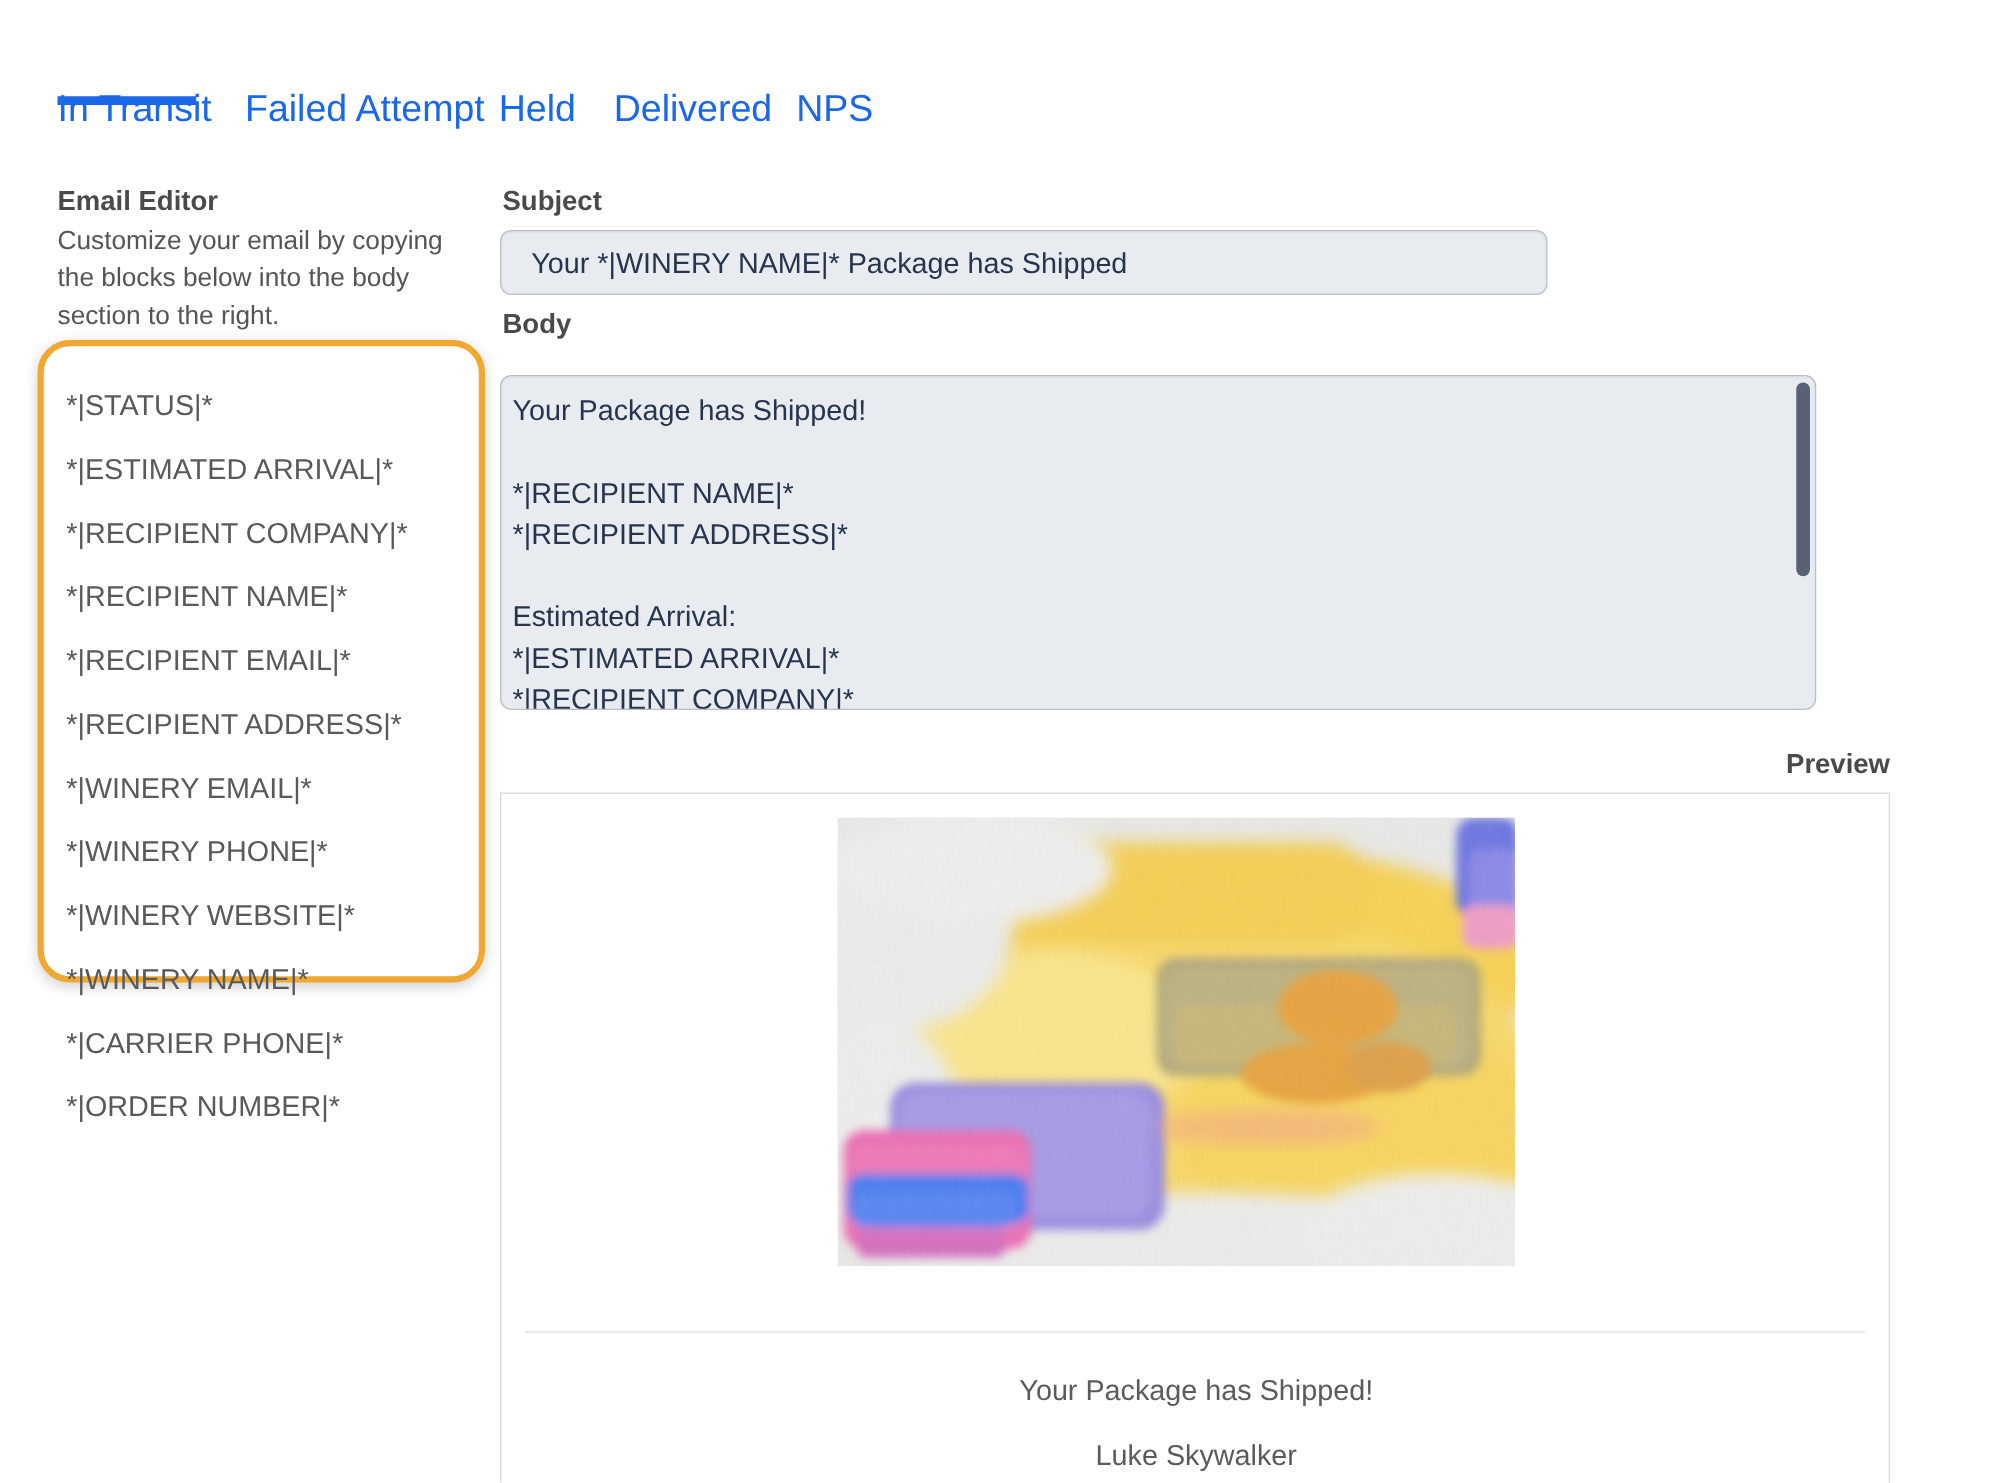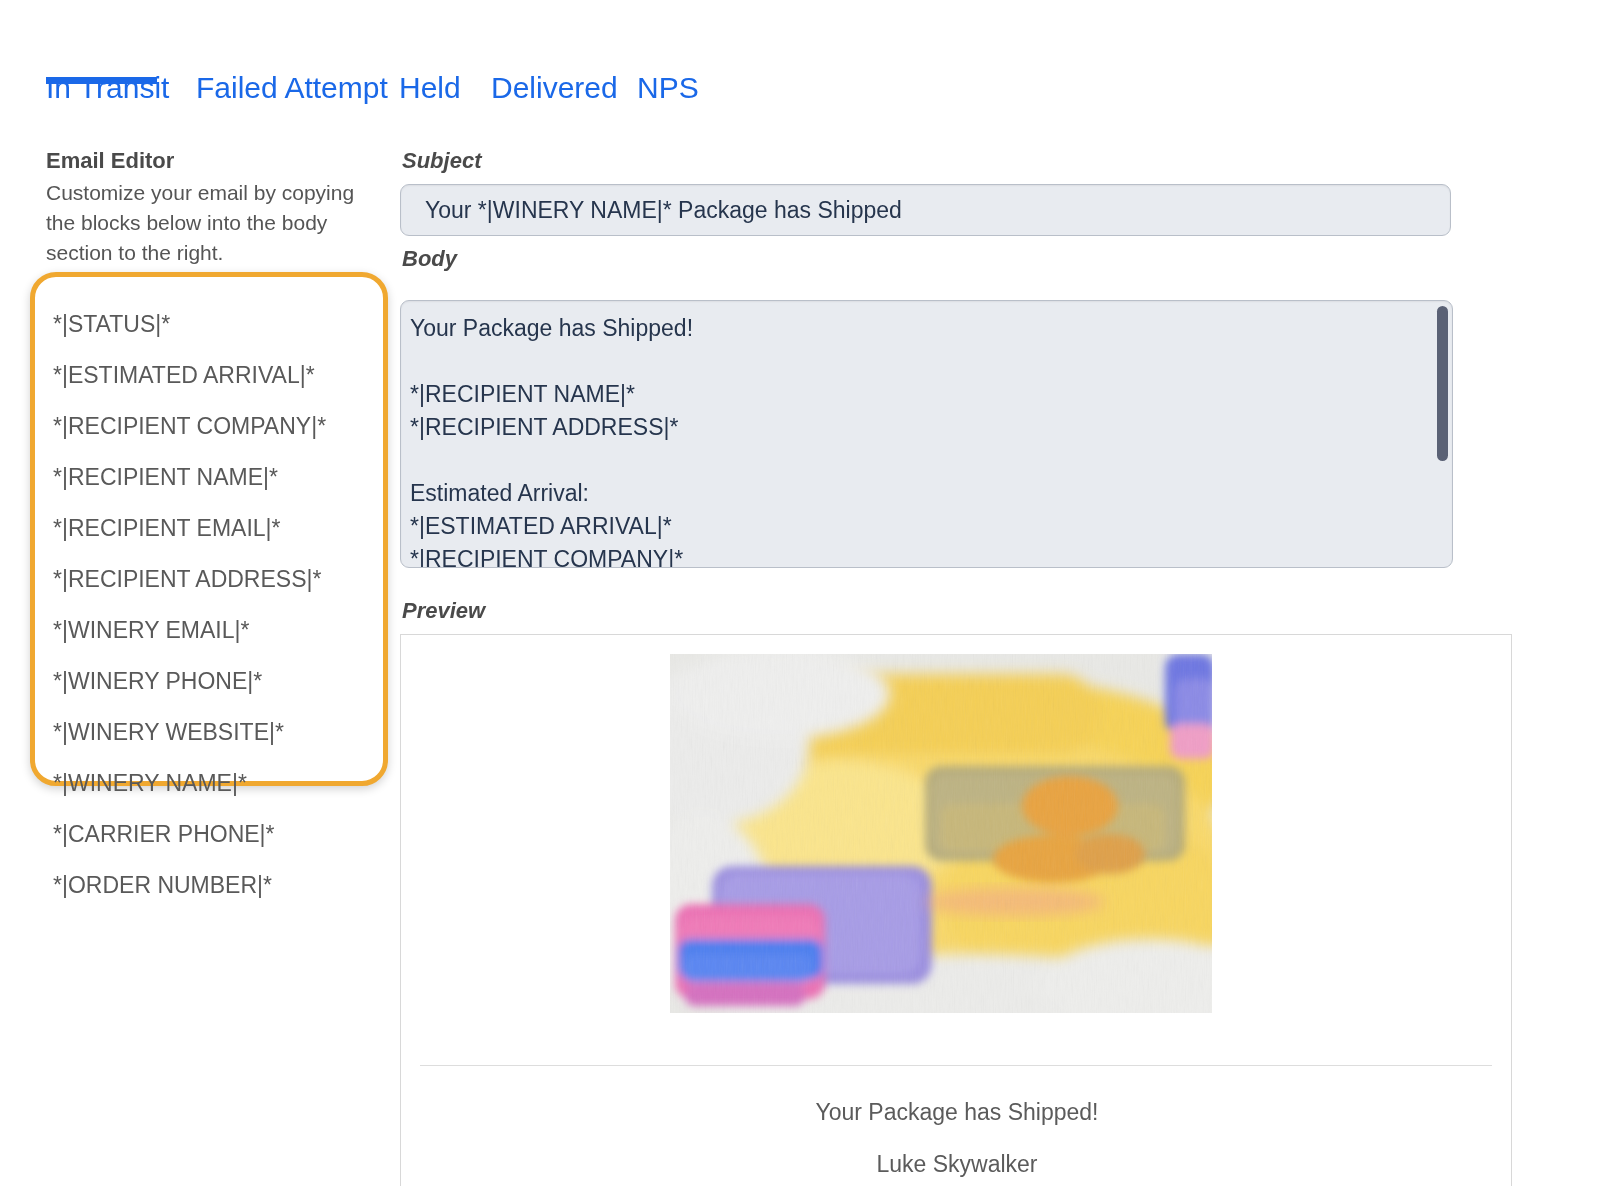--- a/index.html
+++ b/index.html
@@ -92,26 +92,25 @@
     left: 400px;
     top: 146px;
     width: 1112px;
   }
   .field-label {
     font-size: 22px;
     font-weight: bold;
     color: #4a4a4a;
     line-height: 30px;
     margin: 0 0 8px 2px;
-    font-style: italic;
   }
 
   #subject-input {
     box-sizing: border-box;
-    width: 1051px;
+    width: 838px;
     height: 52px;
     background: #e8ebf0;
     border: 1px solid #b9bfc9;
     border-radius: 9px;
     font-family: "Liberation Sans", sans-serif;
     font-size: 23px;
     color: #26354d;
     padding: 0 24px;
     line-height: 50px;
     outline: none;
@@ -155,21 +154,21 @@
   #body-scroll-thumb {
     position: absolute;
     top: 1px;
     left: 0;
     width: 11px;
     height: 155px;
     background: #5a6175;
     border-radius: 6px;
   }
 
-  #preview-label { margin-top: 28px; }
+  #preview-label { margin-top: 28px; text-align: right; }
 
   #preview-card {
     box-sizing: border-box;
     width: 1112px;
     height: 570px;
     background: #ffffff;
     border: 1px solid #d8d8d8;
     overflow: hidden;
     position: relative;
   }

